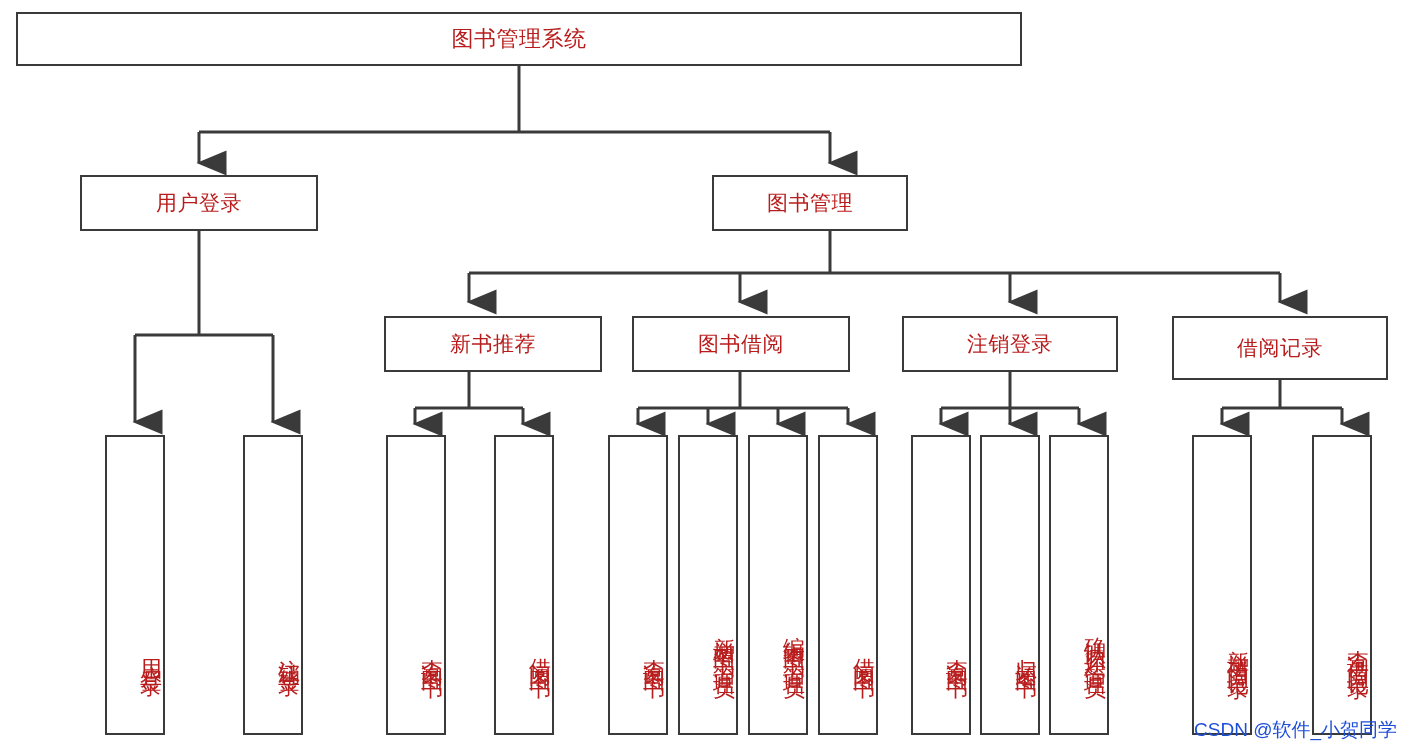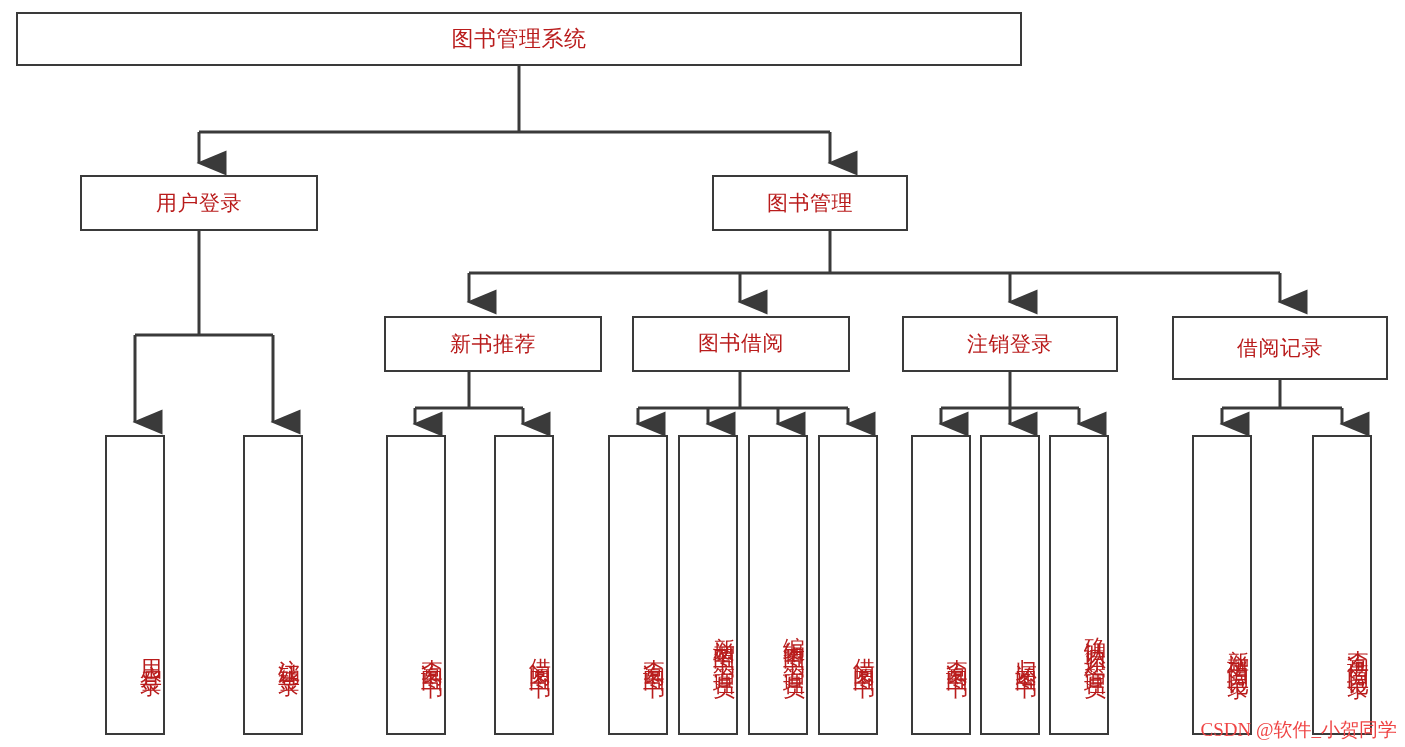--- a/index.html
+++ b/index.html
@@ -65,24 +65,24 @@
     margin-top: 72px;
   }
   .node.v.tall span {
     margin-top: 6px;
   }
   .watermark {
     position: absolute;
     right: 8px;
     bottom: 4px;
     font-size: 19px;
-    color: #ef4444;
+    color: #1d4ed8;
     z-index: 5;
     white-space: nowrap;
-    font-family: Liberation Serif, serif;
+    font-family: Liberation Sans, sans-serif;
   }
 </style>
 </head>
 <body>
 
 <div id="canvas">
 
   <svg id="wires" viewBox="0 0 1405 747" xmlns="http://www.w3.org/2000/svg">
     <defs>
       <marker id="arrow" viewBox="0 0 12 12" refX="6" refY="10" markerWidth="11" markerHeight="11" orient="auto-start-reverse">
@@ -147,21 +147,21 @@
   <div class="node h" style="left:80px; top:175px; width:238px; height:56px;">
     <span>用户登录</span>
   </div>
   <div class="node h" style="left:712px; top:175px; width:196px; height:56px;">
     <span>图书管理</span>
   </div>
 
   <div class="node h" style="left:360px; top:316px; width:218px; height:56px;margin-left:24px;">
     <span>新书推荐</span>
   </div>
-  <div class="node h" style="left:632px; top:316px; width:218px; height:56px;font-family:Liberation Serif, serif;">
+  <div class="node h" style="left:632px; top:316px; width:218px; height:56px;">
     <span>图书借阅</span>
   </div>
   <div class="node h" style="left:902px; top:316px; width:216px; height:56px;">
     <span>注销登录</span>
   </div>
   <div class="node h" style="left:1172px; top:316px; width:216px; height:64px;">
     <span>借阅记录</span>
   </div>
 
   <div class="node v mid" style="left:105px; top:435px; width:60px; height:300px;">

